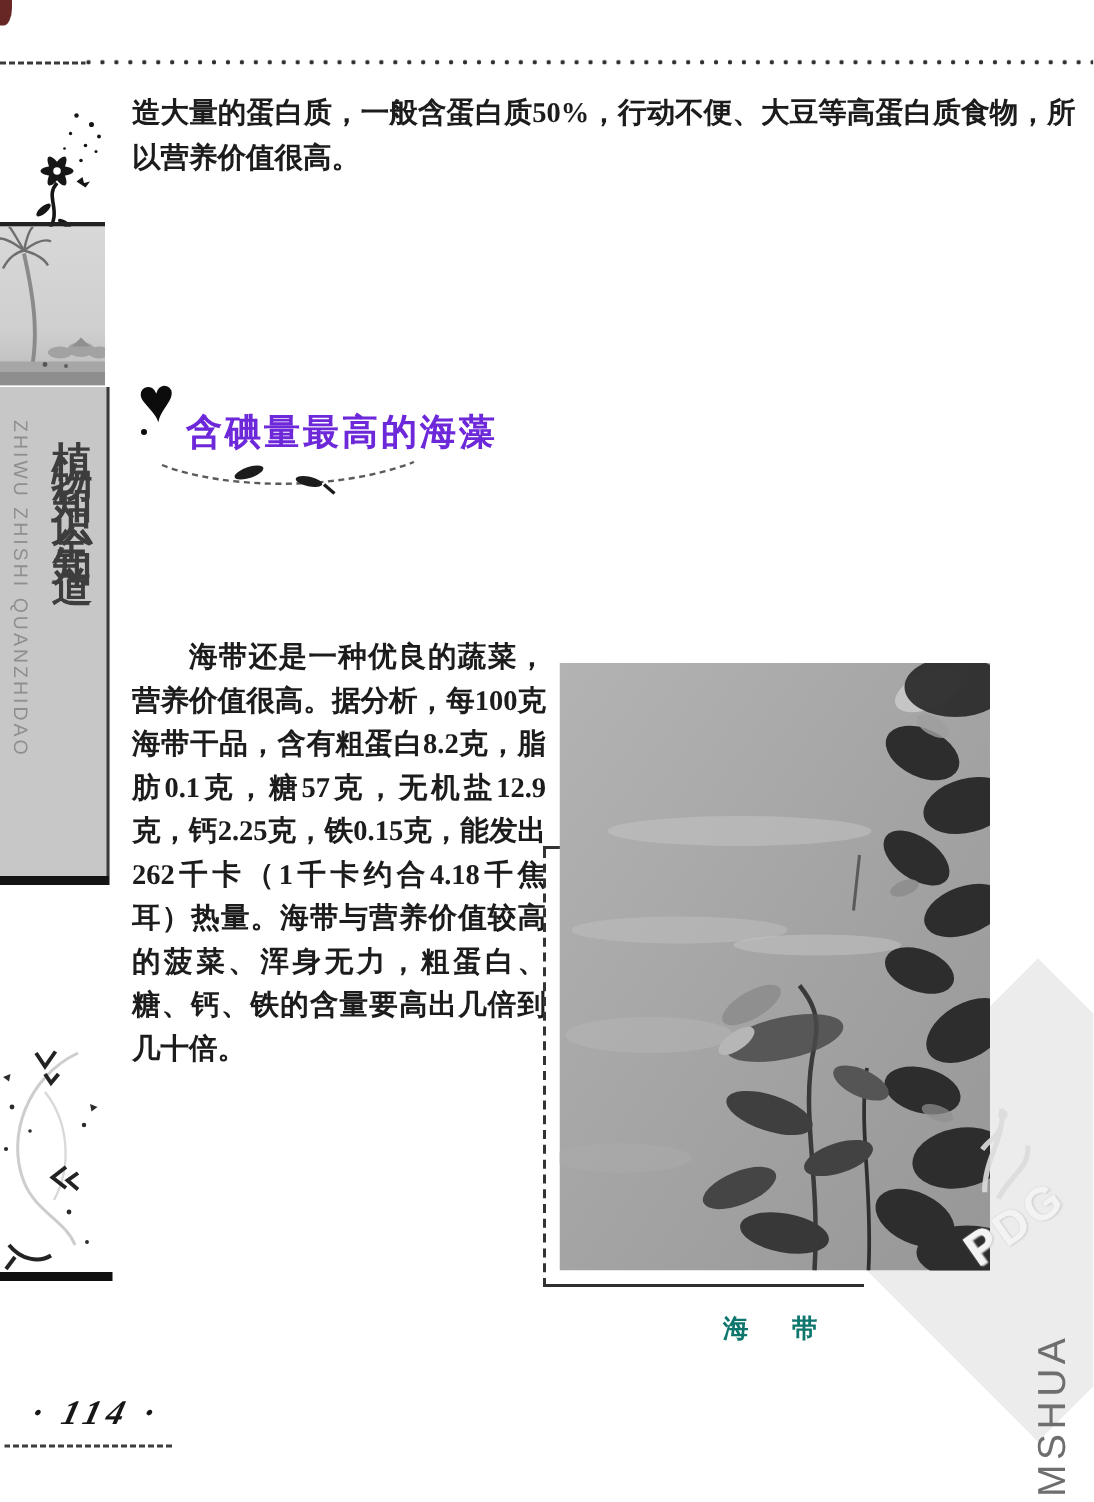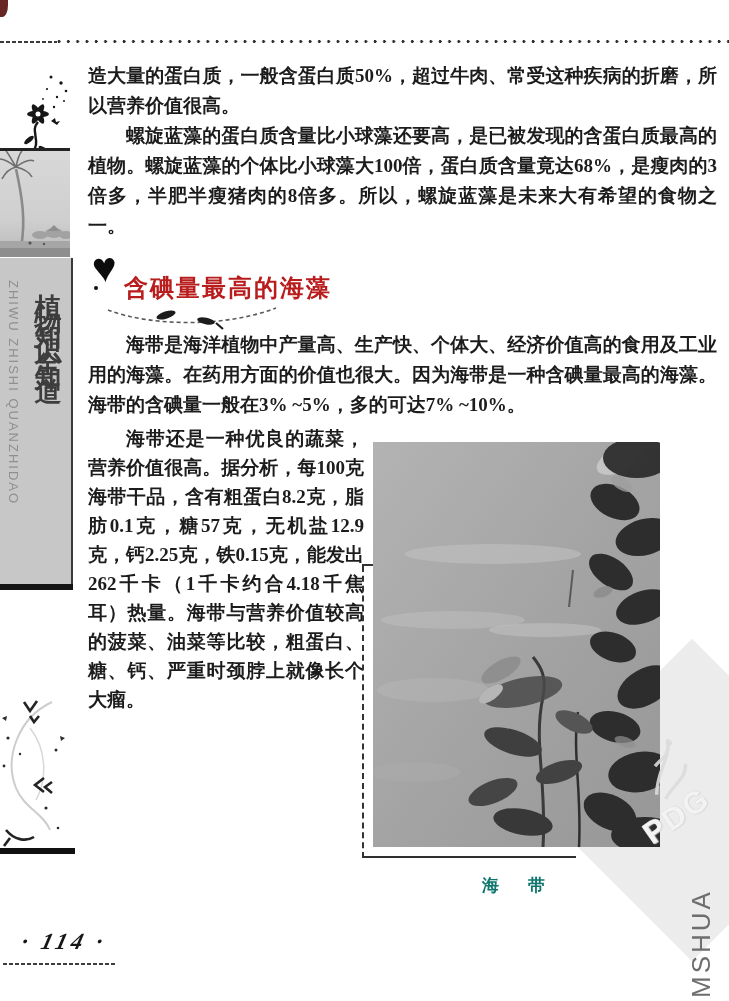--- a/index.html
+++ b/index.html
@@ -46,21 +46,21 @@
   .blk-kelp-intro{left:88px;top:330px;width:629px;line-height:30px;}
   .blk-leftcol{left:88px;top:424px;width:276px;line-height:29px;}
   .body-text p{margin:0;padding:0;}
   .indent{text-indent:2em;}
 
   
   .section-heading{position:absolute;left:88px;top:246px;width:320px;height:84px;}
   .heart-icon{position:absolute;left:4px;top:2px;font-size:42px;line-height:40px;color:#0c0c0c;transform:rotate(-4deg);}
   .heart-dot{position:absolute;left:6px;top:40px;width:4px;height:4px;border-radius:50%;background:#0c0c0c;}
   .section-title{position:absolute;left:36px;top:26px;font-size:24px;font-weight:bold;
-    letter-spacing:2px;color:#b91c1c;font-family:"Liberation Serif",serif;white-space:nowrap;}
+    letter-spacing:2px;color:#6d28d9;font-family:"Liberation Serif",serif;white-space:nowrap;}
   .title-vine{position:absolute;left:16px;top:56px;}
 
   
   .kelp-figure{position:absolute;left:373px;top:442px;width:287px;height:405px;z-index:2;}
   .offset-frame{position:absolute;left:362px;top:566px;width:212px;height:290px;
     border-left:2px dashed #333;border-bottom:2px solid #2f2f2f;z-index:1;}
   .offset-frame::before{content:"";position:absolute;left:-2px;top:-2px;width:14px;height:0;border-top:2px solid #333;}
   .photo-caption{position:absolute;left:373px;top:874px;width:287px;text-align:center;
     font-size:17px;font-weight:bold;letter-spacing:6px;color:#0f766e;z-index:3;}
 
@@ -171,44 +171,40 @@
           <path d="M60,48 l5,2 l-4,3 z"></path>
       </g>
     </svg>
   </div>
 
   <div class="left-rule"></div>
   <div class="page-number">· 114 ·</div>
   <div class="bottom-dash"></div>
 
   <div class="body-text blk-top">
-    <p>造大量的蛋白质，一般含蛋白质50%，超过牛肉、常受这种疾病的折磨，所以营养价值很高。</p>
-    <p class="indent">螺旋蓝藻的蛋白质含量比小球藻还要高，是已被发现的含蛋白质最高的植物。螺旋蓝藻的个体比小球藻大100倍，蛋白质含量竟达68%，是瘦肉的3倍多，半肥半瘦猪肉的8倍多。所以，螺旋蓝藻是未来大有希望的食物之一。</p>
+    <p>造大量的蛋白质，一般含蛋白质50%，行动不便、大豆等高蛋白质食物，所以营养价值很高。</p>
   </div>
 
   <div class="section-heading">
     <span class="heart-icon">♥</span>
     <span class="heart-dot"></span>
     <span class="section-title">含碘量最高的海藻</span>
     <span class="title-vine">
       <svg width="178" height="28" viewBox="0 0 178 28">
         <path d="M4,8 C45,24 120,26 172,6" stroke="#5a5a5a" stroke-width="1.6" stroke-dasharray="4 3" fill="none"></path>
         <ellipse cx="62" cy="13" rx="10" ry="3.6" fill="#1c1c1c" transform="rotate(-18 62 13)"></ellipse>
         <ellipse cx="102" cy="19" rx="9" ry="3.2" fill="#1c1c1c" transform="rotate(12 102 19)"></ellipse>
         <path d="M112,21 l7,6" stroke="#1c1c1c" stroke-width="2.2"></path>
       </svg>
     </span>
   </div>
 
-  <div class="body-text blk-kelp-intro">
-    <p class="indent">海带是海洋植物中产量高、生产快、个体大、经济价值高的食用及工业用的海藻。在药用方面的价值也很大。因为海带是一种含碘量最高的海藻。海带的含碘量一般在3% ~5%，多的可达7% ~10%。</p>
-  </div>
 
   <div class="body-text blk-leftcol">
-    <p class="indent">海带还是一种优良的蔬菜，营养价值很高。据分析，每100克海带干品，含有粗蛋白8.2克，脂肪0.1克，糖57克，无机盐12.9克，钙2.25克，铁0.15克，能发出262千卡（1千卡约合4.18千焦耳）热量。海带与营养价值较高的菠菜、油菜等比较，粗蛋白、糖、钙、严重时颈脖上就像长个大瘤。</p>
+    <p class="indent">海带还是一种优良的蔬菜，营养价值很高。据分析，每100克海带干品，含有粗蛋白8.2克，脂肪0.1克，糖57克，无机盐12.9克，钙2.25克，铁0.15克，能发出262千卡（1千卡约合4.18千焦耳）热量。海带与营养价值较高的菠菜、浑身无力，粗蛋白、糖、钙、铁的含量要高出几倍到几十倍。</p>
   </div>
 
   <div class="pdg-diamond"></div>
 
   <div class="offset-frame"></div>
   <div class="kelp-figure">
     <svg width="287" height="405" viewBox="0 0 287 405">
       <defs>
         <linearGradient id="water" x1="0" y1="0" x2="1" y2="1">
           <stop offset="0" stop-color="#b3b3b3"></stop>

